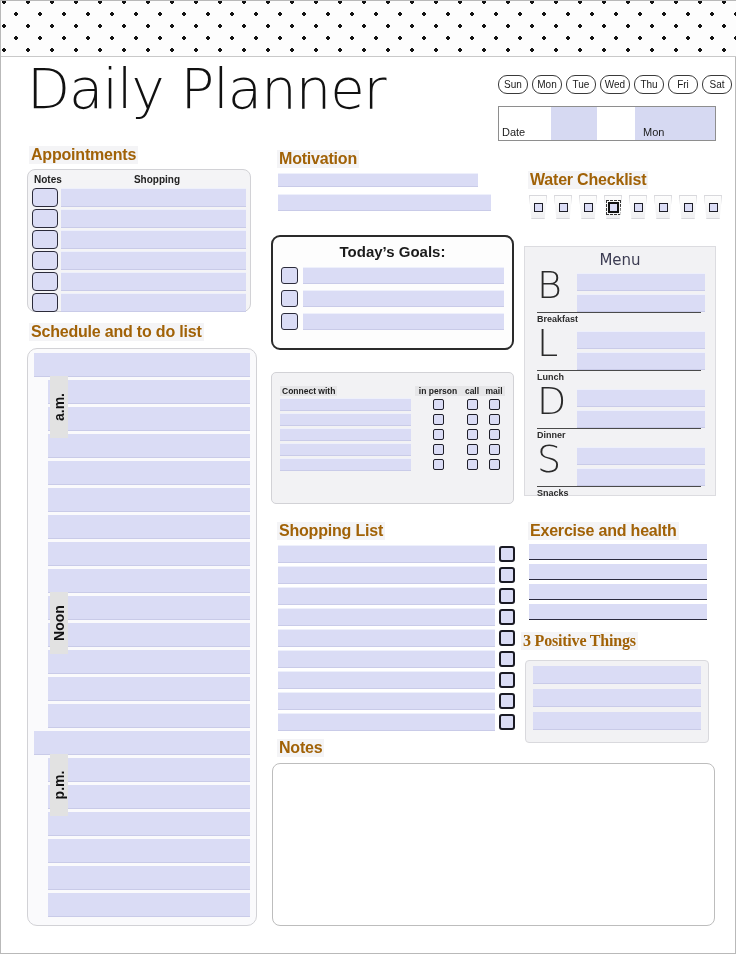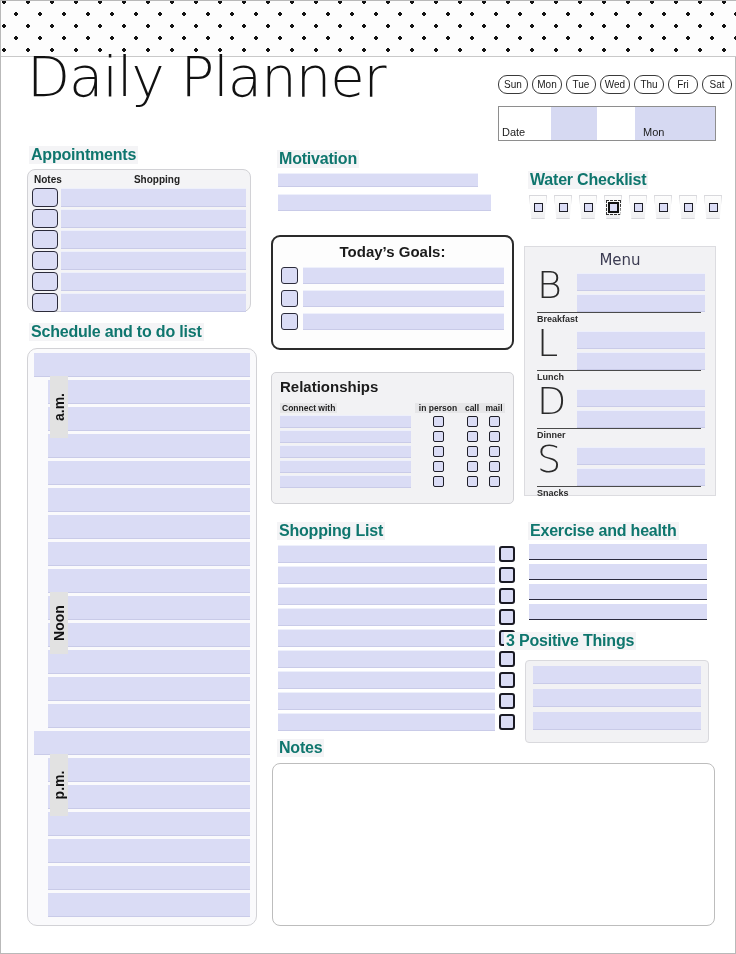--- a/index.html
+++ b/index.html
@@ -39,30 +39,30 @@
     border: none;
     border-top: 1px solid #eef0fb;
     border-bottom: 1px solid #c9cbe8;
     display: block;
   }
 
   .sec-title {
     font-size: 16px;
     font-weight: 600;
     letter-spacing: -0.2px;
-    color: #0f766e;
+    color: #a16207;
     background: #f4f4f6;
     display: inline-block;
     padding: 0 2px;
     line-height: 1.15;
   }
 
   
   .title {
-    position: absolute; left: 26px; top: 48px;
+    position: absolute; left: 26px; top: 60px;
     font-size: 56px;
     font-weight: 300;
     letter-spacing: -1px;
     color: #111;
     line-height: 1;
     font-family: "DejaVu Sans", sans-serif;
   }
 
   .daybar { position: absolute; left: 497px; top: 74px; display: flex; gap: 4px; }
   .daybtn {
@@ -282,21 +282,21 @@
     position: absolute; left: 2px; top: 44px;
     font-size: 9px; font-weight: 700; color: #2b2b2b;
   }
 
   
   .ex-title { position: absolute; left: 527px; top: 521px; }
   .ex-rows { position: absolute; left: 528px; top: 543px; width: 178px; }
   .ex-row { height: 16px; background: #dadcf5; border-bottom: 1.5px solid #2b2b3f; margin-bottom: 4px; }
 
   
-  .pos-title { position: absolute; left: 503px; top: 631px; }
+  .pos-title { position: absolute; left: 520px; top: 631px; font-family: Liberation Serif, serif; }
   .pos-box {
     position: absolute; left: 524px; top: 659px;
     width: 184px; height: 83px;
     background: #f2f2f4;
     border: 1px solid #d9d9dd;
     border-radius: 4px;
     padding: 5px 7px;
   }
   .pos-row { height: 18px; background: #dadcf5; border-bottom: 1px solid #c9cbe8; margin-bottom: 5px; }
 </style>
@@ -452,21 +452,20 @@
           <div class="goal-line fld"></div>
         </div>
         <div class="goal-row">
           <div class="goal-cb"></div>
           <div class="goal-line fld"></div>
         </div>
       </div>
   </div>
 
   <div class="rel-box">
-    <div class="rel-title">Relationships</div>
     <div class="rel-head">
       <div class="hw">Connect with</div>
       <div class="spacer"></div>
       <div class="hc wide">in person</div>
       <div class="hc">call</div>
       <div class="hc">mail</div>
     </div>
     <div id="rel-rows">
         <div class="rel-row">
           <div class="rel-name fld"></div>

